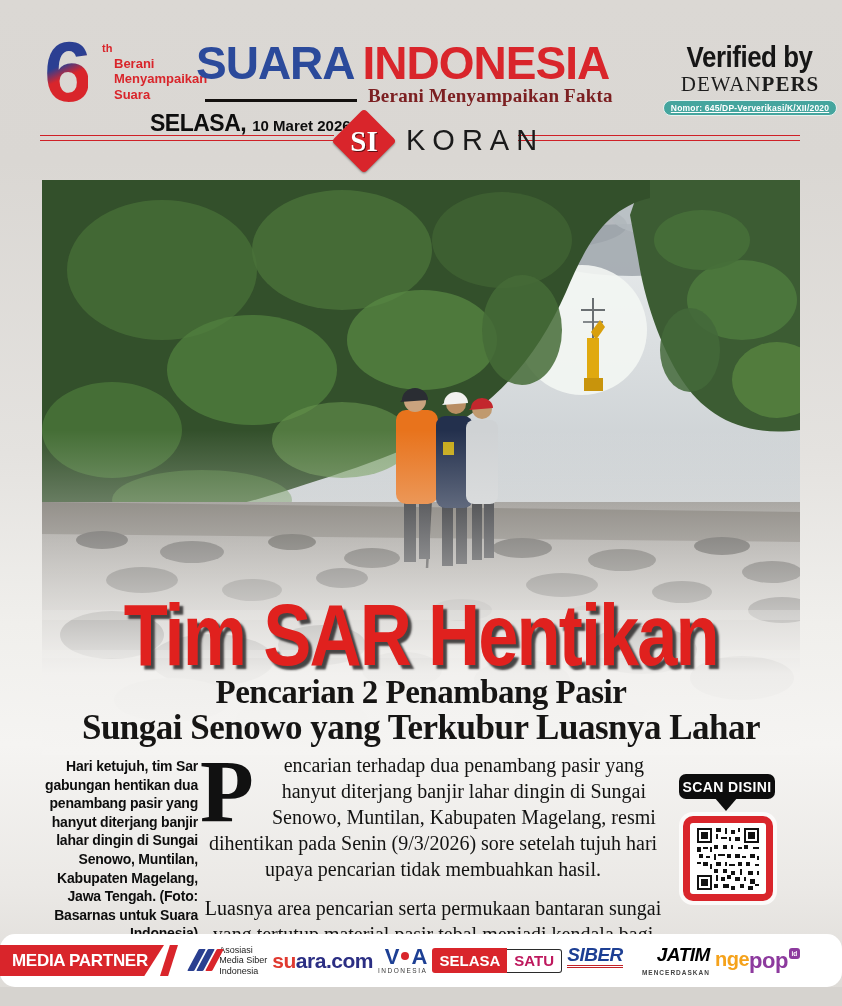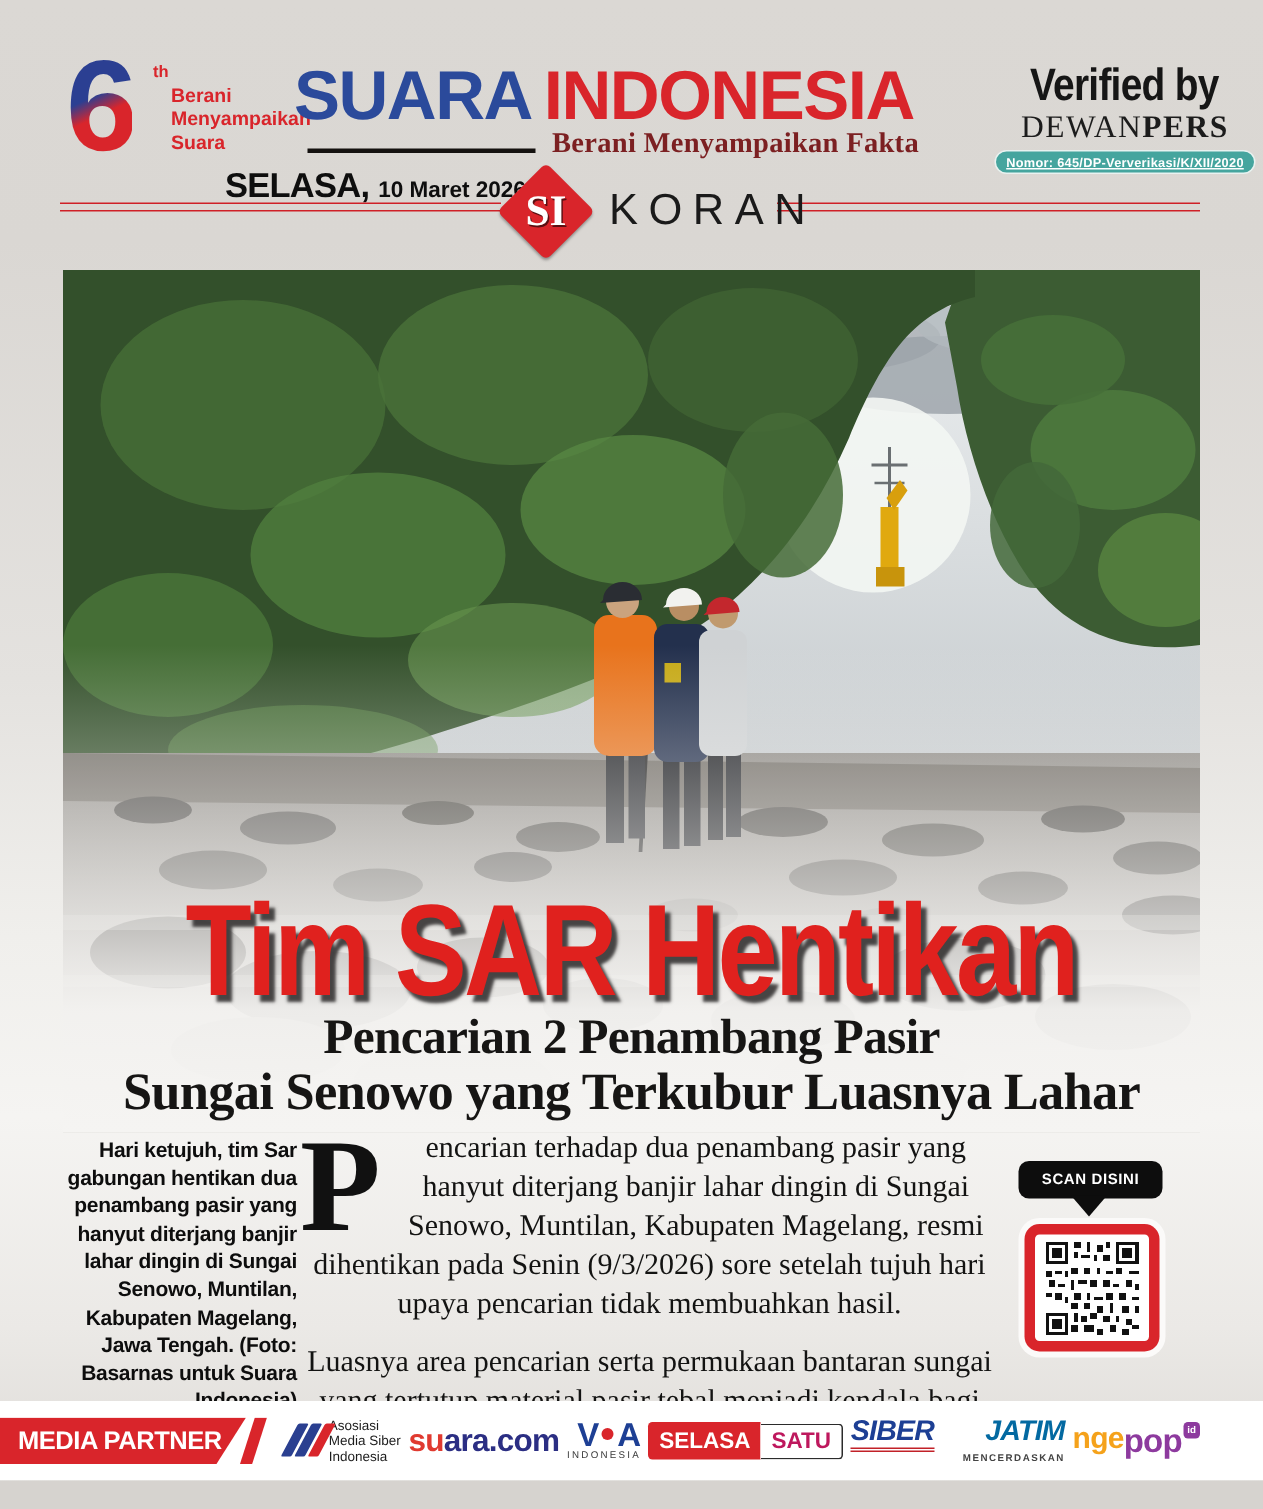--- a/index.html
+++ b/index.html
@@ -62,30 +62,30 @@
   
   .caption { position:absolute; left:40px; top:757px; width:158px; text-align:right;
     font-size:14px; font-weight:bold; color:#0d0d0d; line-height:1.33; letter-spacing:-.2px; }
   .article { position:absolute; left:200px; top:752px; width:466px;
     font-family:"Liberation Serif", serif; color:#131312; }
   .article .p { font-size:20px; line-height:1.3; text-align:center; }
   .article .dropcap { float:left; font-size:88px; line-height:.72; padding:8px 8px 0 0; font-weight:bold; color:#111; }
   .article .p2 { margin-top:13px; }
   
   .qr-tag { position:absolute; left:679px; top:774px; width:96px; height:25px; background:#0d0d0d; border-radius:7px;
-    display:flex; align-items:center; justify-content:center; color:#fff; font-size:10px; font-weight:bold; letter-spacing:.4px; }
+    display:flex; align-items:center; justify-content:center; color:#fff; font-size:14px; font-weight:bold; letter-spacing:.4px; }
   .qr-pointer { position:absolute; left:714px; top:797px; width:0; height:0;
     border-left:12px solid transparent; border-right:12px solid transparent; border-top:14px solid #0d0d0d; }
   .qr-box { position:absolute; left:683px; top:816px; width:90px; height:85px; background:#d9252b;
     border-radius:10px; padding:7px; box-shadow:0 0 0 4px #fbfaf9; }
   .qr-inner { width:76px; height:71px; background:#fff; border-radius:3px; display:flex; align-items:center; justify-content:center; }
   .qr-inner svg { width:64px; height:62px; }
   
   .partners { position:absolute; left:0; top:934px; width:842px; height:53px; background:#ffffff;
-    display:flex; align-items:center; justify-content:space-between; padding:0 42px 0 0; }
+    display:flex; align-items:center; justify-content:space-between; padding:0 42px 0 0;border-radius:15px; }
   .mp-label { position:relative; height:31px; width:188px; flex:0 0 auto; }
   .mp-red { position:absolute; left:0; top:0; width:164px; height:31px; background:#d9252b;
     clip-path:polygon(0 0,100% 0,88% 100%,0 100%);
     display:flex; align-items:center; padding-left:12px; color:#fff; font-size:17px; font-weight:bold; letter-spacing:-.3px; }
   .mp-slash { position:absolute; left:160px; top:0; width:18px; height:31px; background:#d9252b;
     clip-path:polygon(55% 0,100% 0,45% 100%,0 100%); }
   .logo { flex:0 0 auto; display:flex; align-items:center; }
   .amsi { gap:1px; }
   .amsi-marks { display:flex; gap:2px; }
   .amsi-bar { width:7px; height:22px; transform:skewX(-28deg); border-radius:1px; }
@@ -98,21 +98,21 @@
   .voa { flex-direction:column; align-items:flex-end; }
   .voa-row { display:flex; align-items:center; gap:2px; font-size:22px; font-weight:bold; color:#1d3f94; line-height:.9; }
   .voa-dot { width:8px; height:8px; border-radius:50%; background:#d9252b; }
   .voa-sub { font-size:6.5px; letter-spacing:1.5px; color:#3a3a3a; margin-top:1px; }
   .bsatu { font-size:15px; font-weight:bold; }
   .bsatu .b1 { background:#d9252b; color:#fff; padding:4px 7px; border-radius:3px 0 0 3px; }
   .bsatu .b2 { border:1.5px solid #2b2b2b; border-left:none; color:#be185d; padding:2.5px 7px; border-radius:0 3px 3px 0; background:#fff; }
   .sjatim { flex-direction:column; align-items:flex-end; }
   .sjatim-row { display:flex; gap:6px; font-size:19px; font-weight:bold; font-style:italic; letter-spacing:-.5px; line-height:1; }
   .sjatim .j1 { color:#1d3f94; border-bottom:3px double #c22128; padding-bottom:1px; }
-  .sjatim .j2 { color:#0369a1;margin-left:28px; }
+  .sjatim .j2 { color:#000000;margin-left:28px; }
   .sjatim-sub { font-size:6.5px; letter-spacing:1px; color:#444; margin-top:1px; font-weight:bold; }
   .ngepop { font-weight:bold; align-items:flex-start; }
   .ngepop .n1 { color:#f5a21b; font-size:20px; letter-spacing:-.5px; }
   .ngepop .n2 { color:#8d3a9e; font-size:22px; letter-spacing:-.5px; }
   .ngepop .badge { display:inline-block; margin-left:1px; background:#8d3a9e; color:#fff; font-size:6.5px;
     width:11px; height:11px; border-radius:3px; text-align:center; line-height:11px; }
   .bottom-strip { position:absolute; left:0; top:987px; width:842px; height:19px; background:#d6d3cf; }
 </style>
 </head>
 <body>

